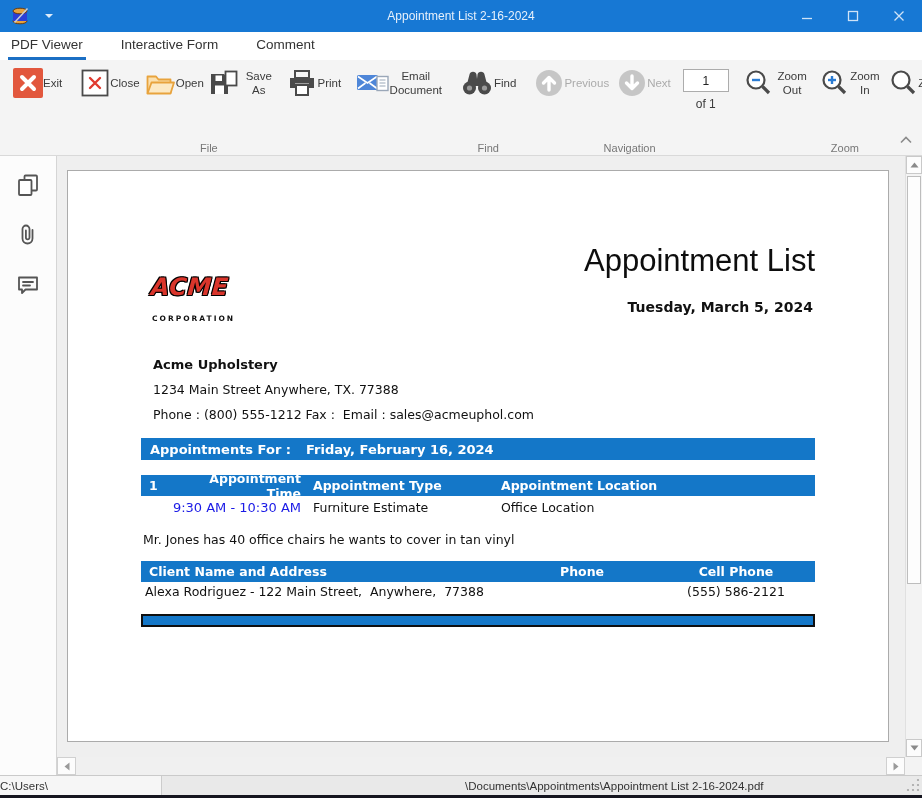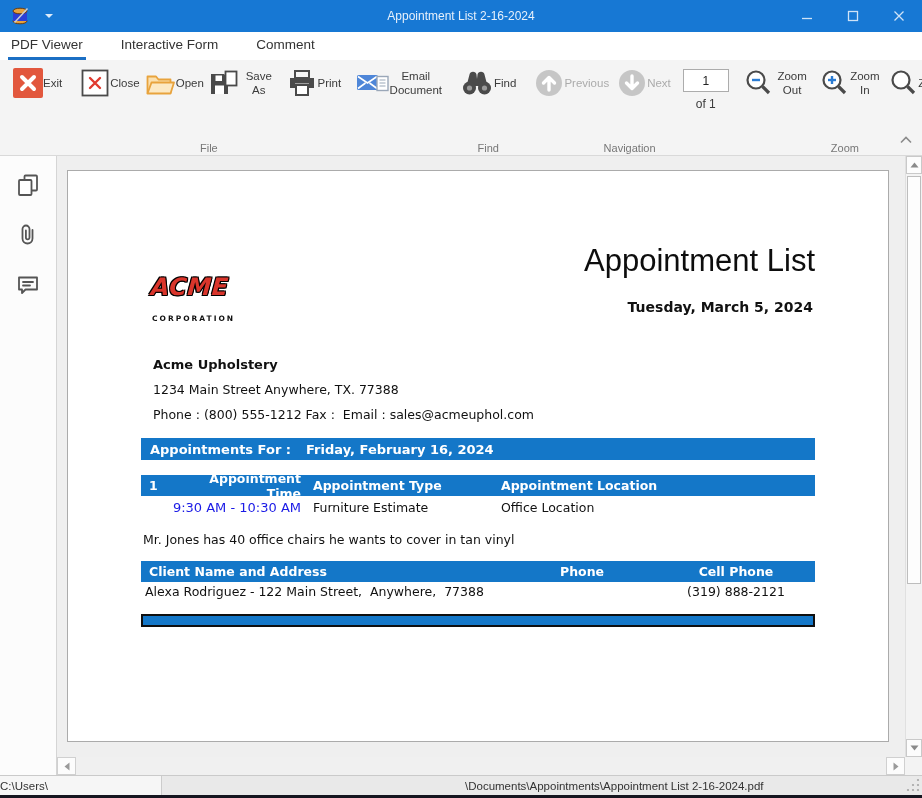--- a/index.html
+++ b/index.html
@@ -373,21 +373,21 @@
           <div class="note">Mr. Jones has 40 office chairs he wants to cover in tan vinyl</div>
 
           <div class="bluebar client-head">
             <span class="ccol-name">Client Name and Address</span>
             <span class="ccol-phone">Phone</span>
             <span class="ccol-cell">Cell Phone</span>
           </div>
           <div class="client-row">
             <span class="ccol-name">Alexa Rodriguez - 122 Main Street,  Anywhere,  77388</span>
             <span class="ccol-phone"></span>
-            <span class="ccol-cell">(319) 888-2121</span>
+            <span class="ccol-cell">(555) 586-2121</span>
           </div>
 
           <div class="bar-bottom"></div>
 
         </div>
       </div>
     </div>
 
     <div class="vscroll">
       <span class="vs-btn">

